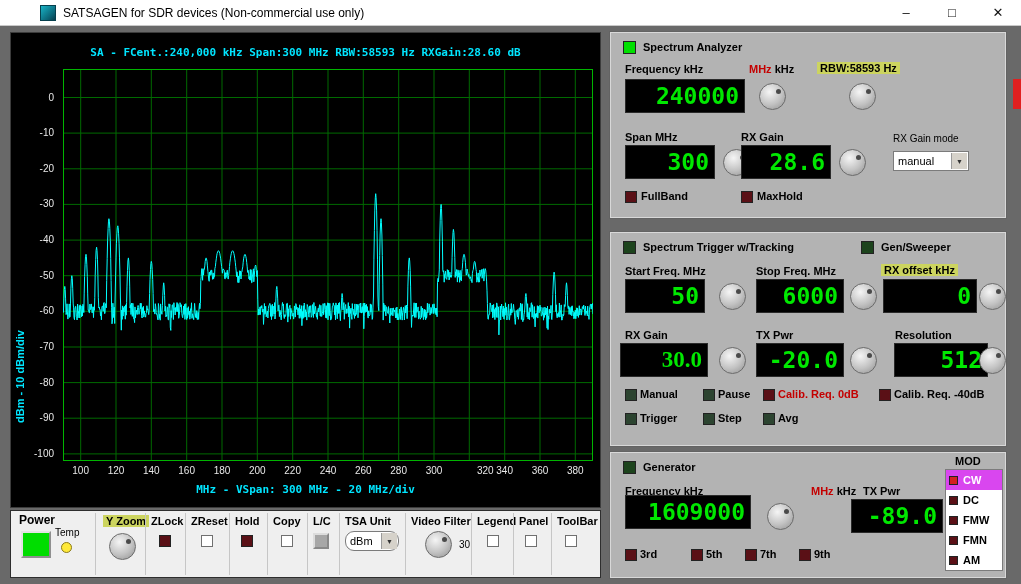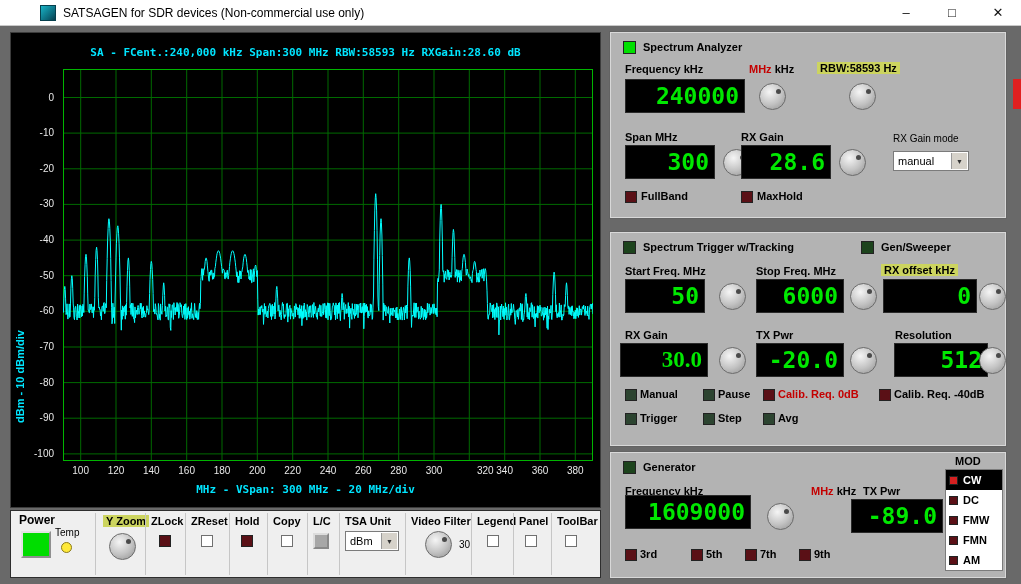--- a/index.html
+++ b/index.html
@@ -53,21 +53,21 @@
   .sq-grn{background:#2c4430;}
   .cb{position:absolute;width:12px;height:12px;background:#fff;border:1px solid #707070;box-sizing:border-box;}
   .dd{position:absolute;height:20px;background:#fff;border:1px solid #7b7b7b;font-size:11px;
       display:flex;align-items:center;padding-left:4px;box-sizing:border-box;}
   .dd .arr{position:absolute;right:1px;top:1px;bottom:1px;width:15px;background:#d6d2ca;
       border-left:1px solid #9a9a9a;display:flex;align-items:center;justify-content:center;
       font-size:7px;color:#333;}
   .mod-box{position:absolute;background:#fff;border:1px solid #7b7b7b;box-sizing:border-box;}
   .mod-row{height:20px;display:flex;align-items:center;padding-left:3px;font-size:11px;font-weight:bold;}
   .mod-row .msq{width:9px;height:9px;border:1px solid #222;background:#5a1016;margin-right:5px;box-sizing:border-box;}
-  .mod-row.selected{background:#000000;color:#fff;}
+  .mod-row.selected{background:#d946ef;color:#fff;}
   .mod-row.selected .msq{background:#d42020;}
   
   .toolbar{position:absolute;left:10px;top:484px;width:591px;height:68px;background:#efefef;
            border:1px solid #2e2e2e;box-sizing:border-box;}
   .tsep{position:absolute;top:2px;bottom:2px;width:1px;background:#c6c6c6;}
   .power-btn{position:absolute;width:30px;height:27px;background:#00dd00;border:2px outset #e3e3e3;box-sizing:border-box;}
   .temp-led{position:absolute;width:11px;height:11px;border-radius:50%;background:#ffe93a;border:1px solid #8a7a1a;box-sizing:border-box;}
   .gray-btn{position:absolute;width:16px;height:16px;background:#a7a7a7;border:2px outset #ddd;box-sizing:border-box;}
   .edge-strip{position:absolute;left:1013px;top:53px;width:8px;height:30px;background:#e02020;}
 </style>
@@ -277,21 +277,21 @@
     <div class="lbl" style="left:224px;top:4px;">Hold</div>
     <div class="sq sq-red" style="left:230px;top:24px;"></div>
     <div class="tsep" style="left:256px;"></div>
     <div class="lbl" style="left:262px;top:4px;">Copy</div>
     <div class="cb" style="left:270px;top:24px;"></div>
     <div class="tsep" style="left:296px;"></div>
     <div class="lbl" style="left:302px;top:4px;">L/C</div>
     <div class="gray-btn" style="left:302px;top:22px;"></div>
     <div class="tsep" style="left:328px;"></div>
     <div class="lbl" style="left:334px;top:4px;">TSA Unit</div>
-    <div class="dd" style="left:334px;top:20px;width:54px;">
+    <div class="dd" style="left:334px;top:20px;width:54px;border-radius:9px;">
         <span>dBm</span>
         <span class="arr">▼</span>
       </div>
     <div class="tsep" style="left:394px;"></div>
     <div class="lbl" style="left:400px;top:4px;">Video Filter</div>
     <div class="knob" style="left:414px;top:20px;"></div>
     <div class="lbl-sm" style="left:448px;top:28px;">30</div>
     <div class="tsep" style="left:460px;"></div>
     <div class="lbl" style="left:466px;top:4px;">Legend</div>
     <div class="cb" style="left:476px;top:24px;"></div>

